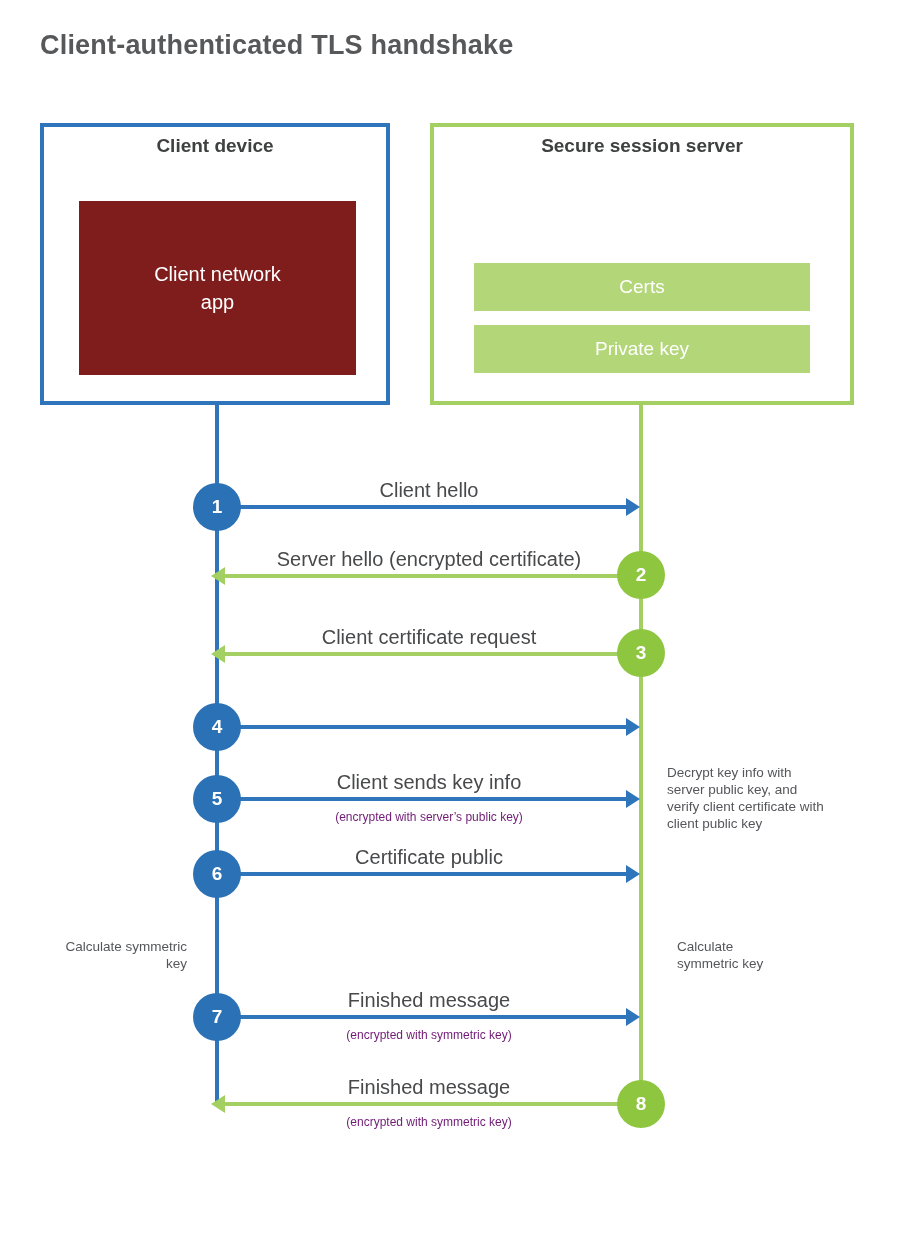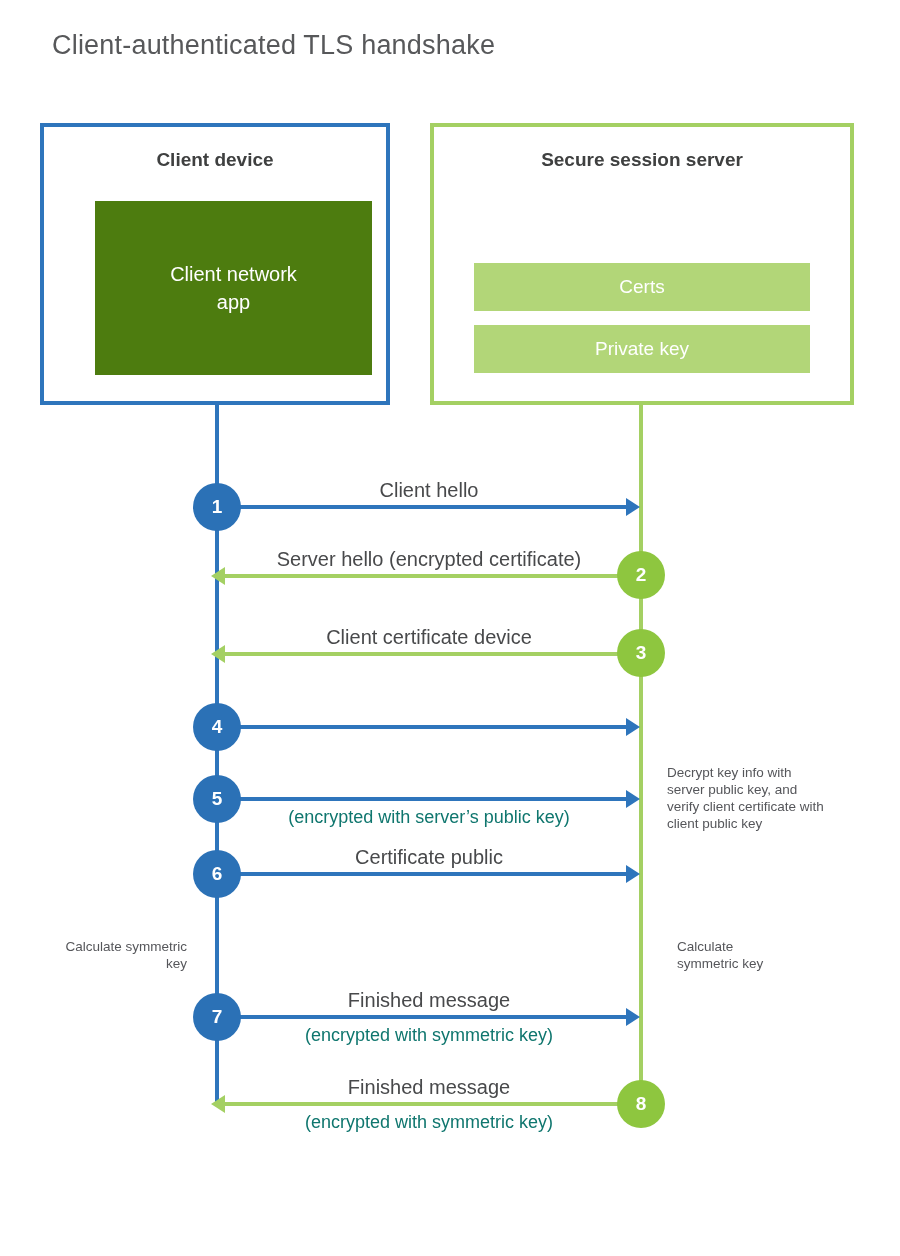--- a/index.html
+++ b/index.html
@@ -2,33 +2,33 @@
 <html><head>
 <meta charset="utf-8">
 <style>
   html,body{margin:0;padding:0;background:#ffffff;}
   #page{
     position:relative;width:900px;height:1256px;background:#ffffff;overflow:hidden;
     font-family:"Liberation Sans","DejaVu Sans",sans-serif;
   }
   
   .page-title{
-    position:absolute;left:52px;top:30px;font-size:27px;font-weight:400;
+    position:absolute;left:40px;top:30px;font-size:27px;font-weight:700;
     color:#57585a;letter-spacing:.2px;
   }
   
   .actor-box{position:absolute;top:123px;height:274px;background:#fff;}
   .client-box{left:40px;width:342px;border:4px solid #2e75bc;}
   .server-box{left:430px;width:416px;border:4px solid #a4d063;}
   .actor-title{
-    margin-top:22px;text-align:center;font-size:19px;font-weight:700;color:#3f4040;
+    margin-top:8px;text-align:center;font-size:19px;font-weight:700;color:#3f4040;
   }
   .app-box{
-    position:absolute;left:79px;top:201px;width:277px;height:174px;background:#4d7c0f;
-    display:flex;align-items:center;justify-content:center;margin-left:16px;
+    position:absolute;left:79px;top:201px;width:277px;height:174px;background:#7f1d1d;
+    display:flex;align-items:center;justify-content:center;
   }
   .app-box span{
     display:block;max-width:165px;text-align:center;color:#ffffff;font-size:20px;line-height:28px;
   }
   .module-bar{
     position:absolute;left:474px;width:336px;height:48px;background:#b2d678;
     display:flex;align-items:center;justify-content:center;color:#ffffff;font-size:19px;
   }
   
   .vline{position:absolute;top:405px;width:4px;height:701px;}
@@ -56,21 +56,21 @@
   }
   .circle.blue{left:193px;background:#2b71b6;}
   .circle.green{left:617px;background:#8ec63f;}
   
   .mlabel{
     position:absolute;left:217px;width:424px;text-align:center;
     font-size:20px;line-height:20px;color:#48494b;
   }
   .sublabel{
     position:absolute;left:217px;width:424px;text-align:center;
-    font-size:18px;line-height:17px;color:#0f766e;
+    font-size:12px;line-height:17px;color:#701a75;
   }
   
   .note{position:absolute;font-size:13.5px;line-height:17px;color:#55565a;}
   .note.decrypt{left:667px;top:764px;width:162px;text-align:left;}
   .note.calc-left{left:47px;top:938px;width:140px;text-align:right;}
   .note.calc-right{left:677px;top:938px;width:120px;text-align:left;}
 </style>
 </head>
 <body>
 
@@ -109,35 +109,36 @@
       <span>2</span>
     </div>
   <div class="mlabel" style="top:549px">Server hello (encrypted certificate)</div>
 
   <div class="arrow green" style="top:652px">
       <i class="head"></i>
     </div>
   <div class="circle green" style="top:629px">
       <span>3</span>
     </div>
-  <div class="mlabel" style="top:627px">Client certificate device</div>
+  <div class="mlabel" style="top:627px">Client certificate request</div>
 
   <div class="arrow blue" style="top:725px">
       <i class="head"></i>
     </div>
   <div class="circle blue" style="top:703px">
       <span>4</span>
     </div>
 
   <div class="arrow blue" style="top:797px">
       <i class="head"></i>
     </div>
   <div class="circle blue" style="top:775px">
       <span>5</span>
     </div>
+  <div class="mlabel" style="top:772px">Client sends key info</div>
   <div class="sublabel" style="top:809px">(encrypted with server’s public key)</div>
 
   <div class="arrow blue" style="top:872px">
       <i class="head"></i>
     </div>
   <div class="circle blue" style="top:850px">
       <span>6</span>
     </div>
   <div class="mlabel" style="top:847px">Certificate public</div>
 

